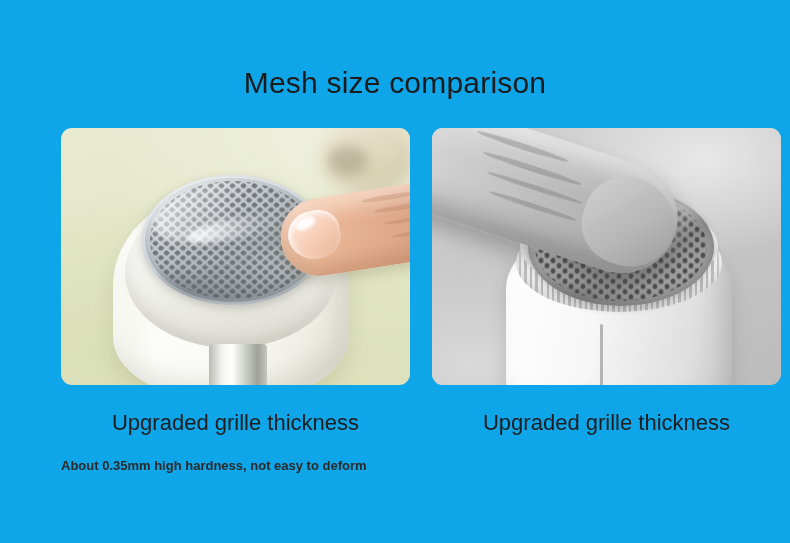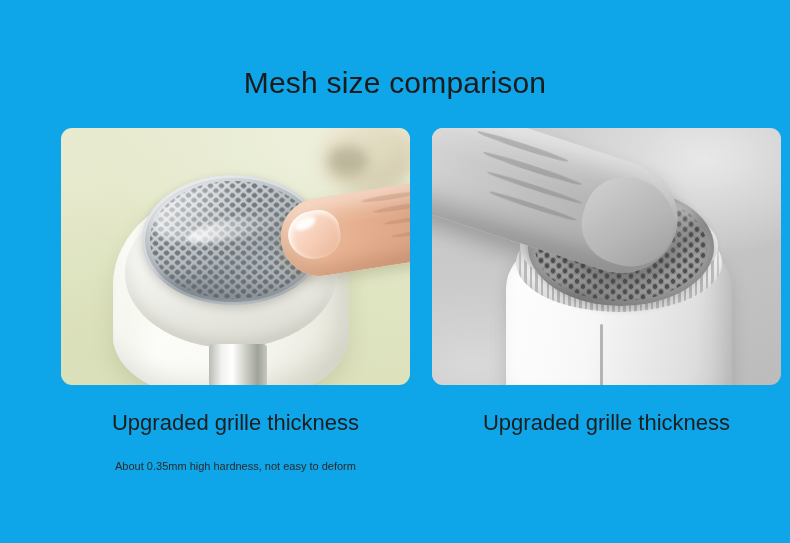--- a/index.html
+++ b/index.html
@@ -366,23 +366,22 @@
   .caption-main {
     margin-top: 24px;
     text-align: center;
     font-size: 22px;
     font-weight: 400;
     color: #1e1e1e;
     line-height: 28px;
   }
   .caption-sub {
     margin-top: 20px;
-    text-align: center;
-    font-size: 11px;
-    font-weight: 400;
+    font-size: 13px;
+    font-weight: 700;
     color: #2a2a2a;
     line-height: 18px;
   }
 </style>
 </head>
 <body>
 
 <div class="page">
 
   <h1 class="page-title">Mesh size comparison</h1>

